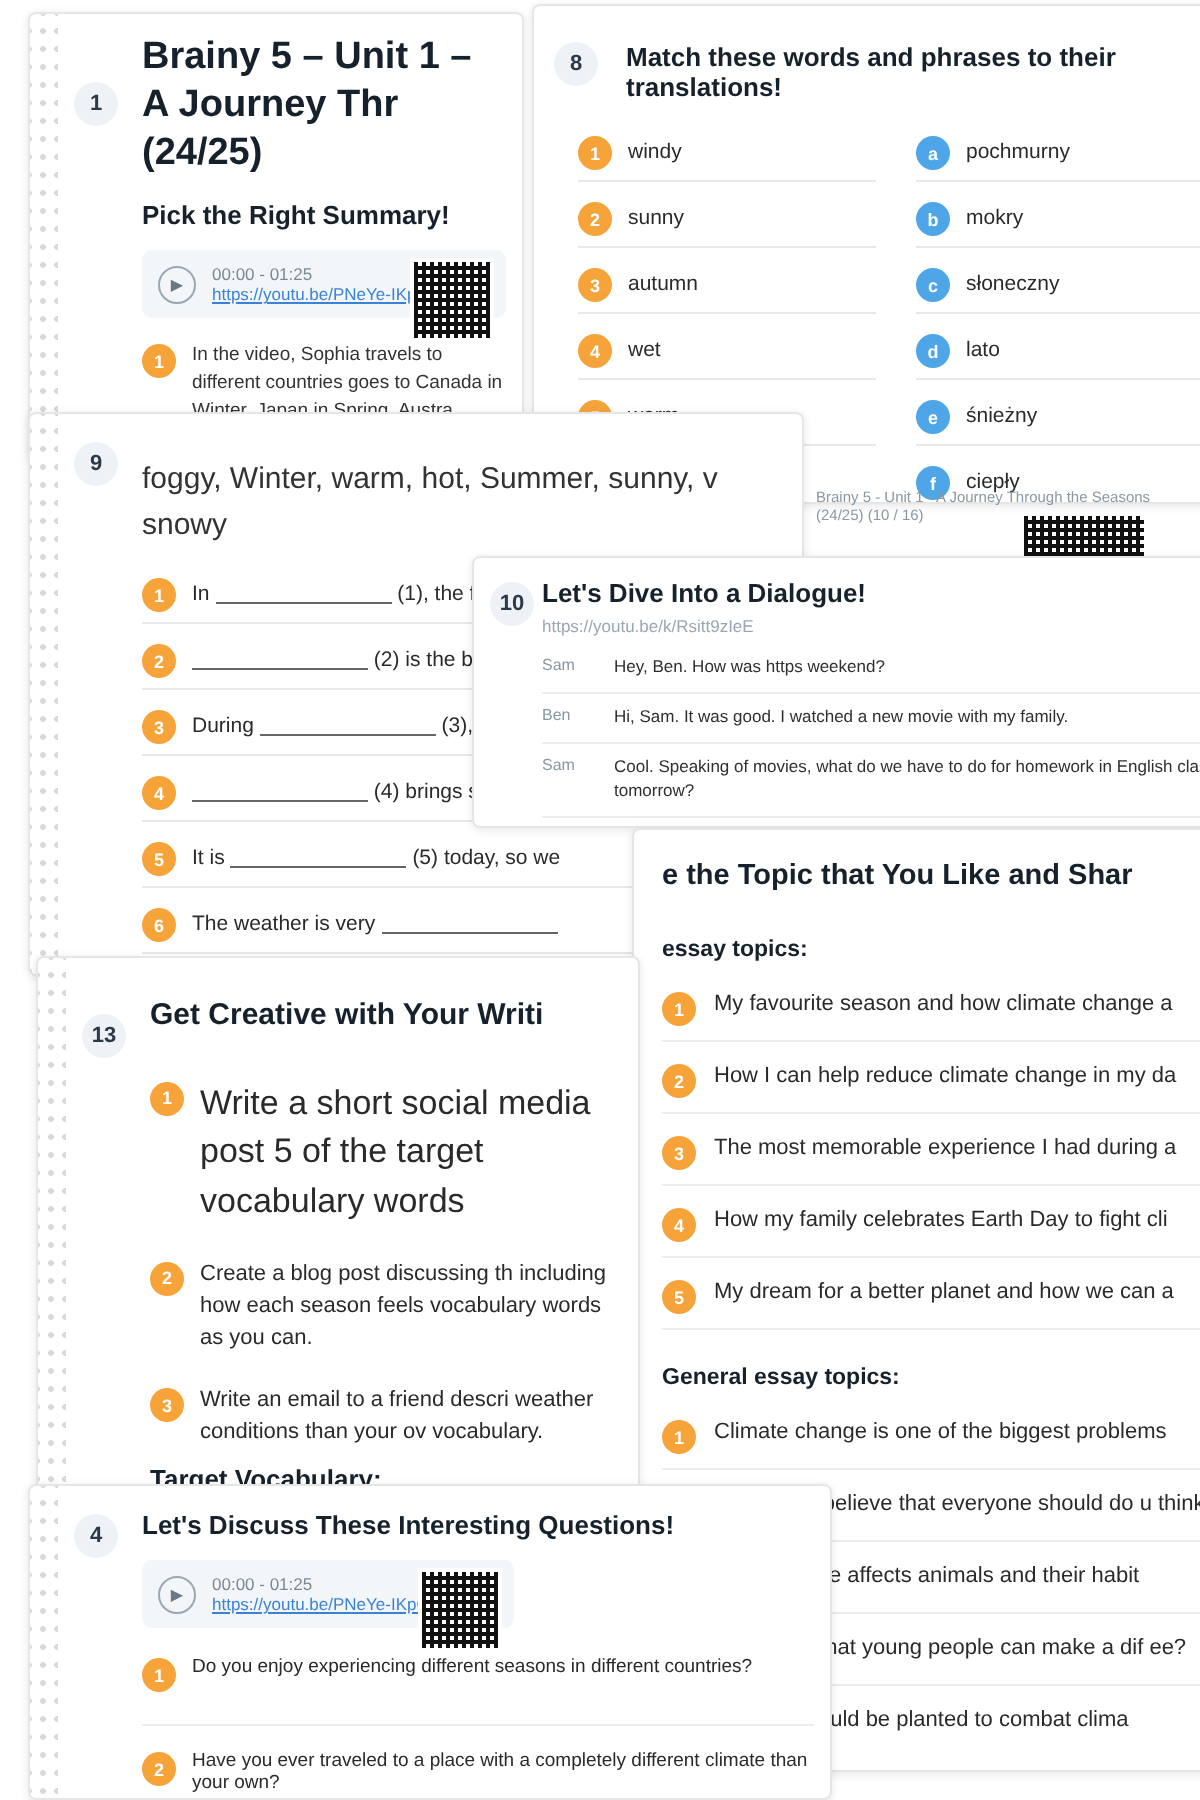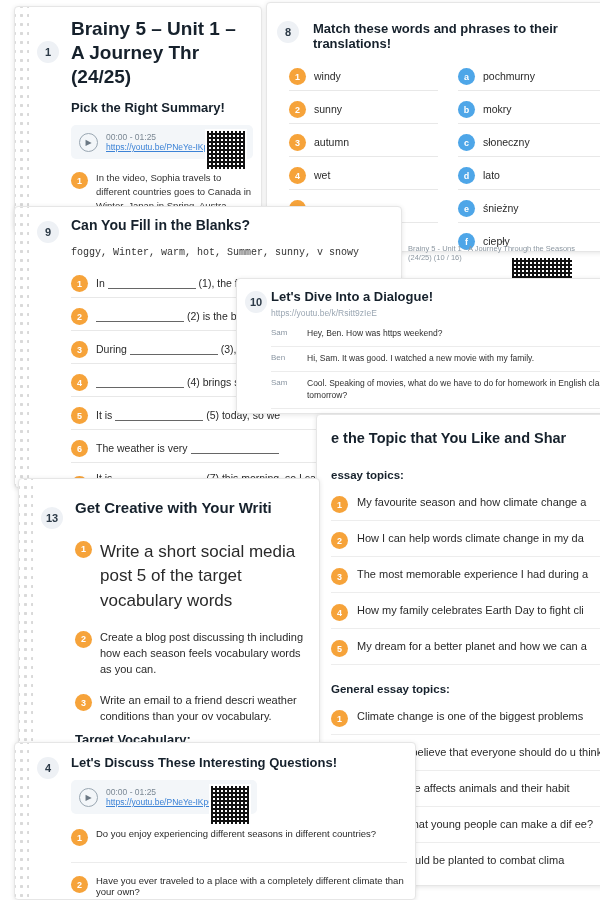--- a/index.html
+++ b/index.html
@@ -193,24 +193,23 @@
     border-bottom: 1px solid #ededed;
     padding-bottom: 7px;
     margin-bottom: 10px;
   }
   .topic-line .t {
     font-size: 11px;
     color: #2a2a2a;
     line-height: 1.3;
   }
   .vocab-strip {
-    font-size: 10px;
+    font-size: 15px;
     color: #333;
     line-height: 1.5;
-    font-family: Liberation Mono, monospace;
   }
 </style>
 </head>
 <body>
 
 <div class="stage">
 
   <div class="card" style="left:14px; top:6px; width:246px; height:222px;">
     <div class="dotted-edge" style="left:0;"></div>
     <div style="position:absolute; left:22px; top:34px;">
@@ -307,21 +306,20 @@
     <div class="footer-txt">Brainy 5 - Unit 1 - A Journey Through the Seasons (24/25)  (10 / 16)</div>
   </div>
   <div class="qr-big" style="position:absolute; left:512px; top:258px;"></div>
 
   <div class="card" style="left:14px; top:206px; width:386px; height:280px;">
     <div class="dotted-edge" style="left:0;"></div>
     <div style="position:absolute; left:22px; top:14px;">
       <div class="num-badge">9</div>
     </div>
     <div style="position:absolute; left:56px; top:10px; right:8px;">
-      <div class="sec-title" style="font-size:14px;">Can You Fill in the Blanks?</div>
       <div class="vocab-strip" style="margin-top:12px;"><span>foggy, Winter, warm, hot, Summer, sunny, v snowy</span></div>
 
       <div class="line-item" style="margin-top:14px;">
         <div class="orange-dot">1</div>
         <div class="txt"><span>In</span> <span class="blank"></span> <span>(1), the flowers blo</span></div>
       </div>
       <div class="line-item">
         <div class="orange-dot">2</div>
         <div class="txt"><span class="blank"></span> <span>(2) is the best time f</span></div>
       </div>
@@ -381,21 +379,21 @@
     <div style="position:absolute; left:14px; top:14px; right:6px;">
       <div class="big-title" style="font-size:14.5px;">e the Topic that You Like and Shar</div>
       <div class="sub-head" style="margin-top:22px;">essay topics:</div>
       <div style="margin-top:14px;">
         <div class="topic-line">
           <div class="orange-dot">1</div>
           <div class="t">My favourite season and how climate change a</div>
         </div>
         <div class="topic-line">
           <div class="orange-dot">2</div>
-          <div class="t">How I can help words climate change in my da</div>
+          <div class="t">How I can help reduce climate change in my da</div>
         </div>
         <div class="topic-line">
           <div class="orange-dot">3</div>
           <div class="t">The most memorable experience I had during a</div>
         </div>
         <div class="topic-line">
           <div class="orange-dot">4</div>
           <div class="t">How my family celebrates Earth Day to fight cli</div>
         </div>
         <div class="topic-line">

